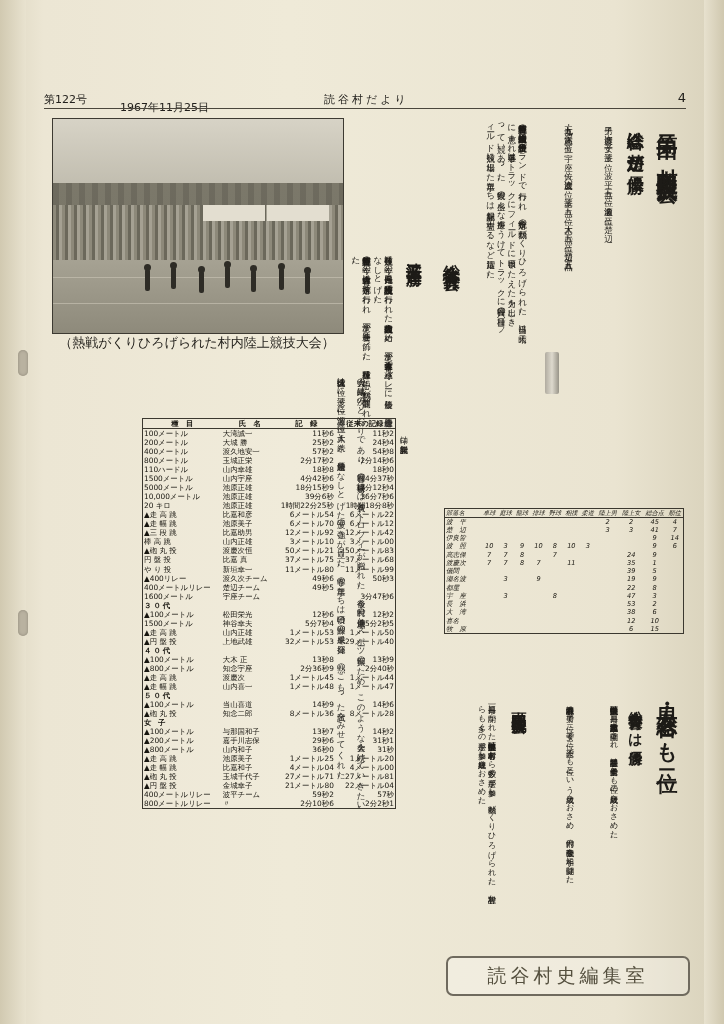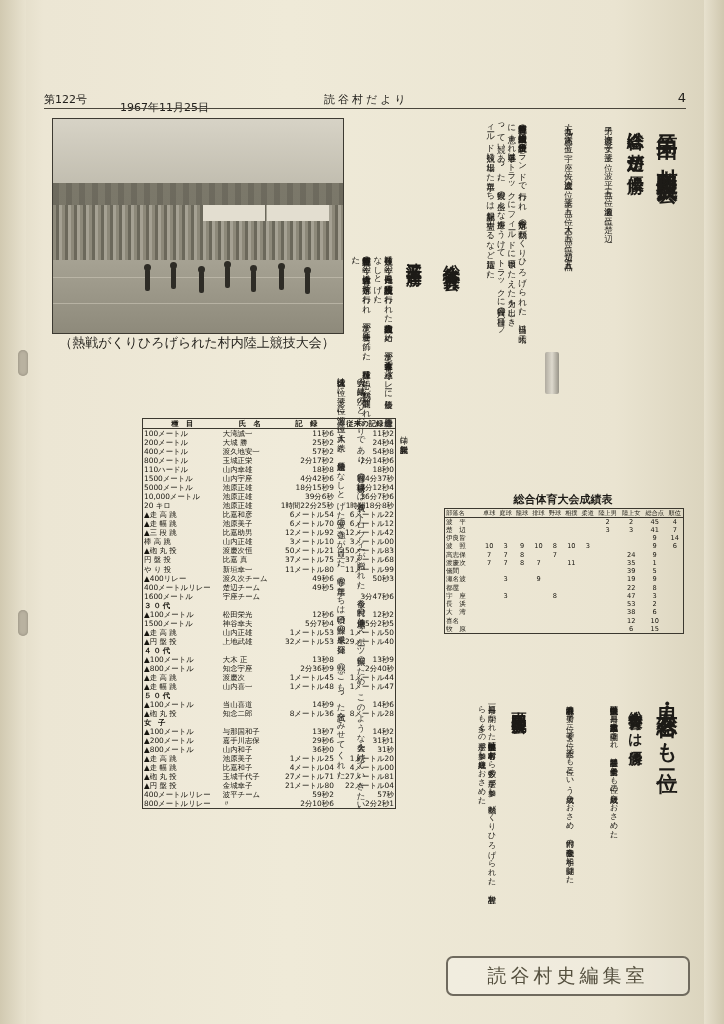--- a/index.html
+++ b/index.html
@@ -138,21 +138,21 @@
 
   
   .stitle{
     position:absolute;left:448px;top:492px;width:230px;text-align:center;
     font-size:11px;font-weight:bold;color:#1d1b17;
   }
   .stable{
     position:absolute;left:444px;top:508px;width:238px;
     border:1px solid #3b382f;font-size:6.6px;color:#17150f;
   }
-  .stable table{border-collapse:collapse;width:100%;}
+  .stable table{border-collapse:collapse;width:100%;font-style:italic;}
   .stable td{border:0;padding:0 1px;line-height:1.25;text-align:center;}
   .stable .vh{font-size:6.2px;}
   .stable .nm{text-align:left;width:34px;}
   .stable .hdrow td{border-bottom:1px solid #3b382f;}
   .snote{
     position:absolute;left:444px;top:648px;width:240px;font-size:7.4px;
     line-height:1.35;color:#17150f;
   }
 
   .stamp{
@@ -477,21 +477,20 @@
             <td class="c-ev">800メートルリレー</td>
             <td class="c-nm">〃</td>
             <td class="c-rec">2分10秒6</td>
             <td class="c-old">2分2秒1</td>
           </tr>
         </tbody>
     </table>
   </div>
   <div class="v note-star">印は大会新記録</div>
 
-  <div class="stitle">総合体育大会成績表</div>
   <div class="stable">
     <table>
       <tbody id="score-body">
           <tr class="hdrow">
             <td class="nm vh">部落名</td>
             <td class="vh">卓球</td>
             <td class="vh">庭球</td>
             <td class="vh">籠球</td>
             <td class="vh">排球</td>
             <td class="vh">野球</td>

